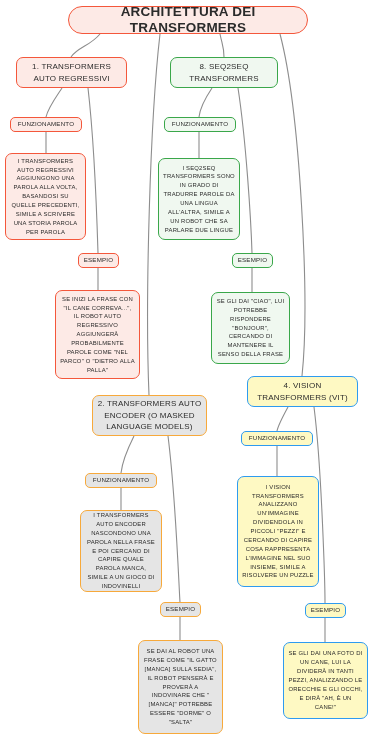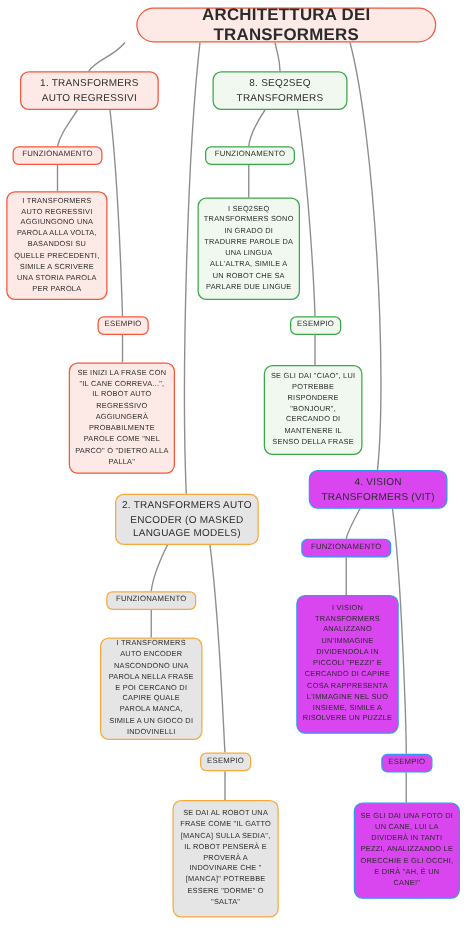--- a/index.html
+++ b/index.html
@@ -38,21 +38,20 @@
     text-align: center;
     border-style: solid;
     letter-spacing: 0.2px;
   }
   
   .node.root {
     border-width: 1.6px;
     border-radius: 14px;
     font-weight: bold;
     line-height: 1.15;
-    margin-left: 41px;
   }
   
   .node.cat {
     border-width: 1.6px;
     border-radius: 7px;
     font-weight: normal;
     line-height: 1.45;
   }
   
   .node.pill {
@@ -70,21 +69,21 @@
     padding: 5px 4px;
   }
   .node .txt {
     display: block;
     width: 100%;
   }
   
   .theme-red    { background:#fdeae6; border-color:#f4573b; color:#232323; }
   .theme-green  { background:#f0f8f0; border-color:#3aa74a; color:#232323; }
   .theme-orange { background:#e5e5e5; border-color:#f7a93b; color:#232323;text-align:center; }
-  .theme-blue   { background:#d946ef; border-color:#2e9bf0; color:#232323; }
+  .theme-blue   { background:#fef9c3; border-color:#2e9bf0; color:#232323; }
   .theme-red .txt, .theme-green .txt, .theme-orange .txt, .theme-blue .txt { color:#2b2b2b; }
 </style>
 </head>
 <body>
 
 <div id="canvas">
 
   <svg id="edges" viewBox="0 0 375 755" width="375" height="755" xmlns="http://www.w3.org/2000/svg">
     <g fill="none" stroke="#8d8d8d" stroke-width="1.1">
 

